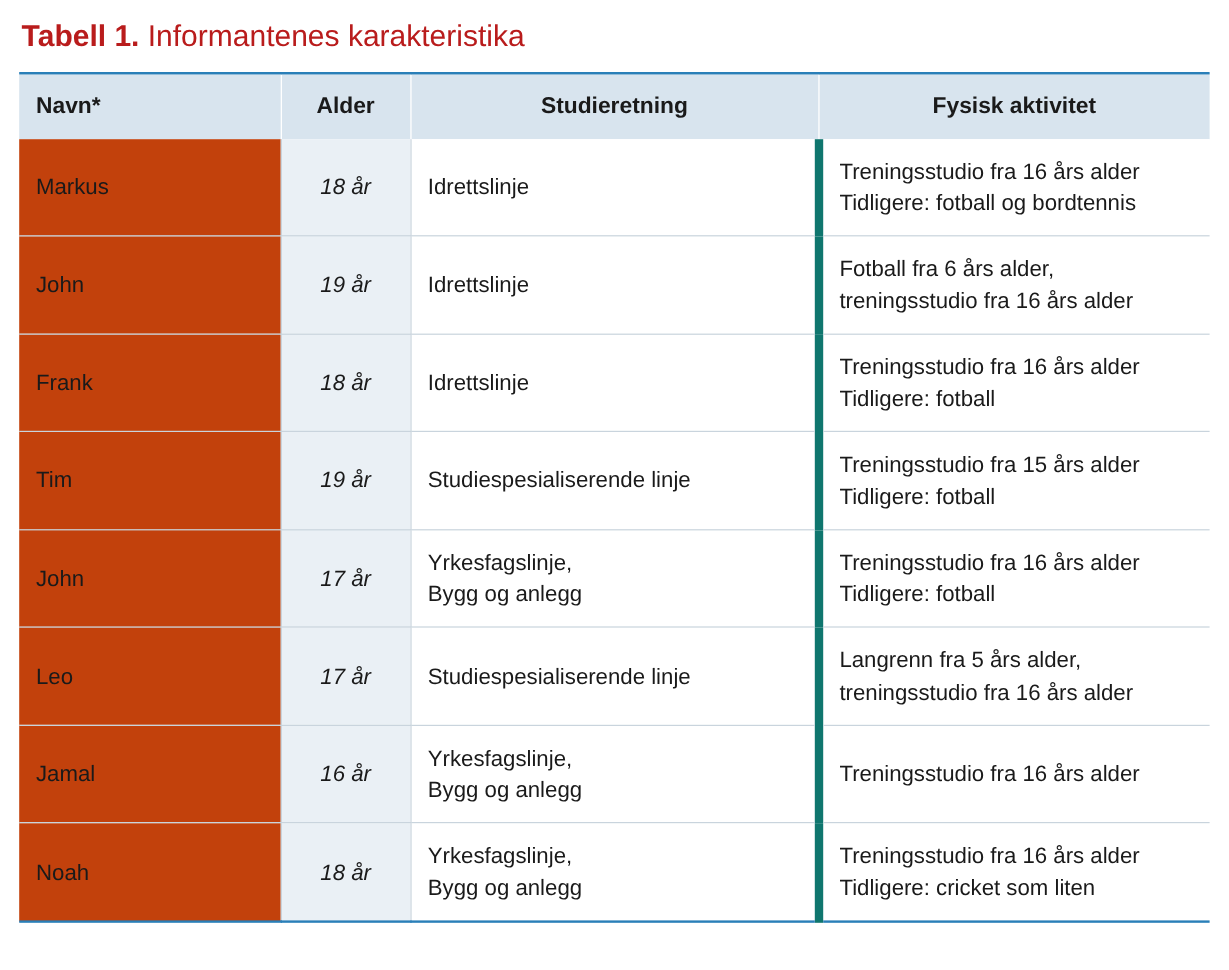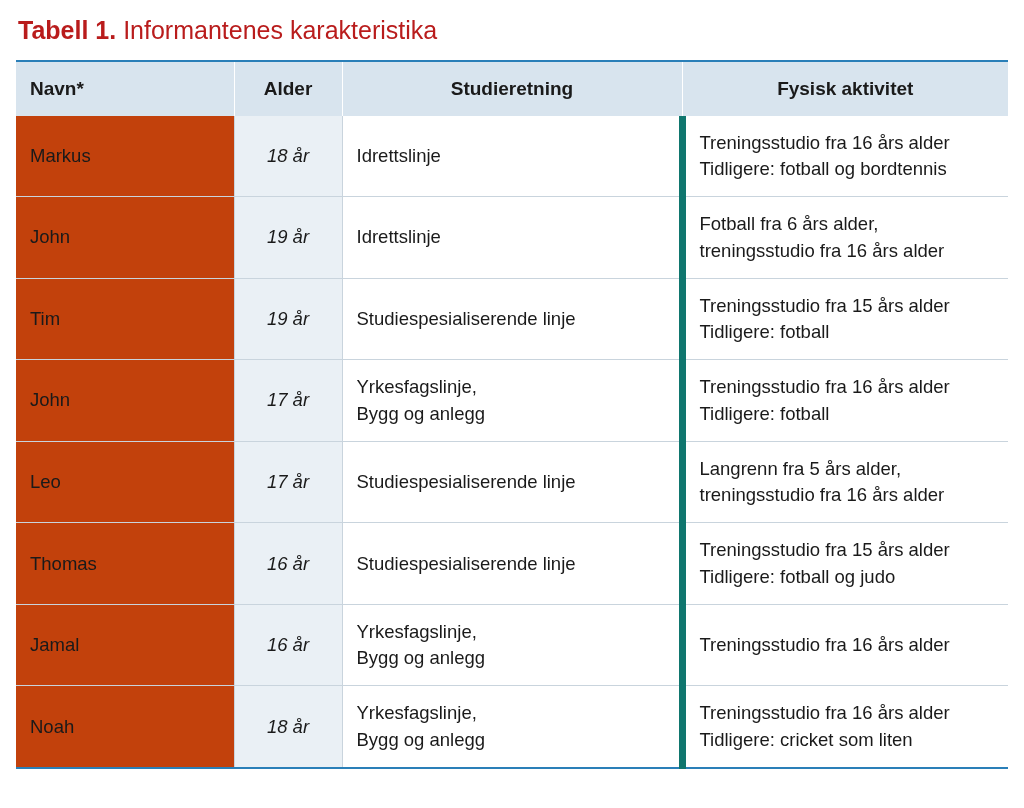--- a/index.html
+++ b/index.html
@@ -132,20 +132,31 @@
           <td class="alder">19 år</td>
           <td class="studie">
             <span class="cell-line">Idrettslinje</span>
           </td>
           <td class="fysisk">
             <span class="cell-line">Fotball fra 6 års alder,</span>
             <span class="cell-line">treningsstudio fra 16 års alder</span>
           </td>
         </tr>
         <tr>
+          <td class="navn">Frank</td>
+          <td class="alder">18 år</td>
+          <td class="studie">
+            <span class="cell-line">Idrettslinje</span>
+          </td>
+          <td class="fysisk">
+            <span class="cell-line">Treningsstudio fra 16 års alder</span>
+            <span class="cell-line">Tidligere: fotball</span>
+          </td>
+        </tr>
+        <tr>
           <td class="navn">Tim</td>
           <td class="alder">19 år</td>
           <td class="studie">
             <span class="cell-line">Studiespesialiserende linje</span>
           </td>
           <td class="fysisk">
             <span class="cell-line">Treningsstudio fra 15 års alder</span>
             <span class="cell-line">Tidligere: fotball</span>
           </td>
         </tr>
@@ -166,31 +177,20 @@
           <td class="alder">17 år</td>
           <td class="studie">
             <span class="cell-line">Studiespesialiserende linje</span>
           </td>
           <td class="fysisk">
             <span class="cell-line">Langrenn fra 5 års alder,</span>
             <span class="cell-line">treningsstudio fra 16 års alder</span>
           </td>
         </tr>
         <tr>
-          <td class="navn">Thomas</td>
-          <td class="alder">16 år</td>
-          <td class="studie">
-            <span class="cell-line">Studiespesialiserende linje</span>
-          </td>
-          <td class="fysisk">
-            <span class="cell-line">Treningsstudio fra 15 års alder</span>
-            <span class="cell-line">Tidligere: fotball og judo</span>
-          </td>
-        </tr>
-        <tr>
           <td class="navn">Jamal</td>
           <td class="alder">16 år</td>
           <td class="studie">
             <span class="cell-line">Yrkesfagslinje,</span>
             <span class="cell-line">Bygg og anlegg</span>
           </td>
           <td class="fysisk">
             <span class="cell-line">Treningsstudio fra 16 års alder</span>
           </td>
         </tr>

